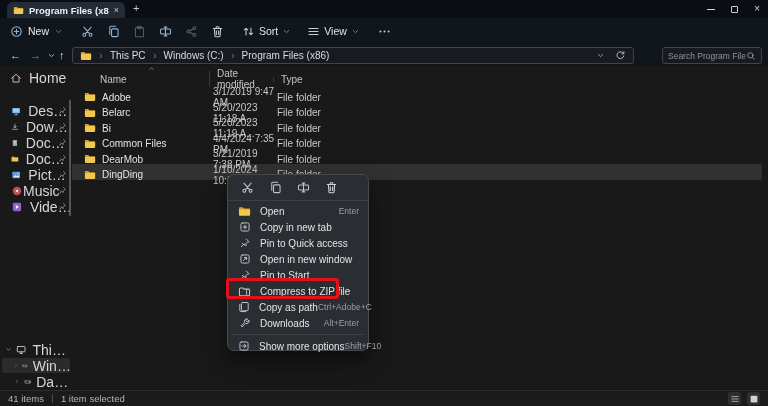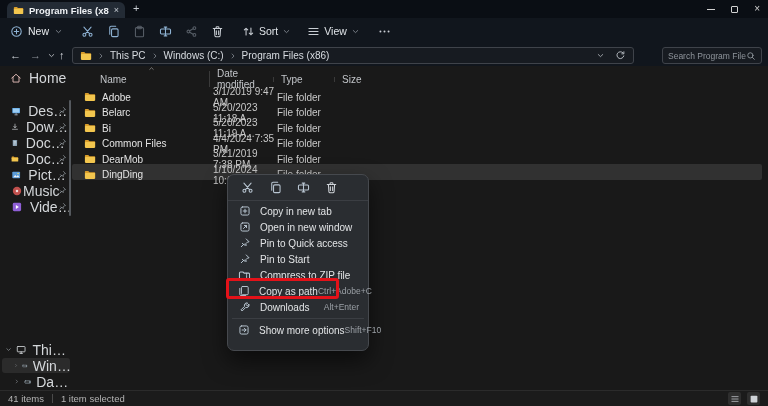--- a/index.html
+++ b/index.html
@@ -508,21 +508,20 @@
     <svg width="12" height="12" style="margin-left:4px;color:#a9b8c4">
         <use href="#i-drive"></use>
       </svg>
     <span class="lbl" style="margin-left:5px">Data (D:)</span>
   </div>
 
   <div class="listhead">
     <span class="hcell first">Name</span>
     <span class="hcell">Date modified</span>
     <span class="hcell">Type</span>
-    <span class="hcell">Size</span>
   </div>
   <svg class="sort-asc" width="7" height="7">
       <use href="#i-chevup"></use>
     </svg>
 
   <div class="rows">
     <div class="row">
       <span class="name">
           <svg width="12" height="12">
             <use href="#i-folder"></use>
@@ -601,41 +600,50 @@
       <svg width="13" height="13">
           <use href="#i-rename"></use>
         </svg>
       <svg width="13" height="13" style="color:#cfd3d8">
           <use href="#i-trash"></use>
         </svg>
     </div>
     <div class="ctx-list">
       <div class="ctx-item">
         <span class="mi">
+            <svg width="13" height="13">
+              <use href="#i-folder"></use>
+            </svg>
+          </span>
+        <span class="ml">Open</span>
+        <span class="ms">Enter</span>
+      </div>
+      <div class="ctx-item">
+        <span class="mi">
             <svg width="12" height="12">
               <use href="#i-newtab"></use>
             </svg>
           </span>
         <span class="ml">Copy in new tab</span>
       </div>
       <div class="ctx-item">
         <span class="mi">
             <svg width="12" height="12">
+              <use href="#i-pin"></use>
+            </svg>
+          </span>
+        <span class="ml">Pin to Quick access</span>
+      </div>
+      <div class="ctx-item">
+        <span class="mi">
+            <svg width="12" height="12">
               <use href="#i-newwindow"></use>
             </svg>
           </span>
         <span class="ml">Open in new window</span>
-      </div>
-      <div class="ctx-item">
-        <span class="mi">
-            <svg width="12" height="12">
-              <use href="#i-pin"></use>
-            </svg>
-          </span>
-        <span class="ml">Pin to Quick access</span>
       </div>
       <div class="ctx-item">
         <span class="mi">
             <svg width="12" height="12">
               <use href="#i-pin"></use>
             </svg>
           </span>
         <span class="ml">Pin to Start</span>
       </div>
       <div class="ctx-item">

